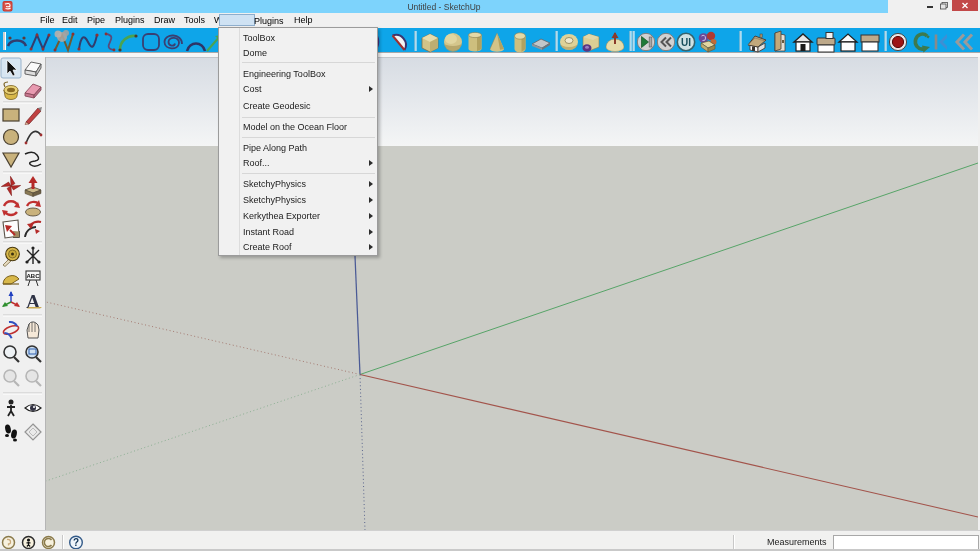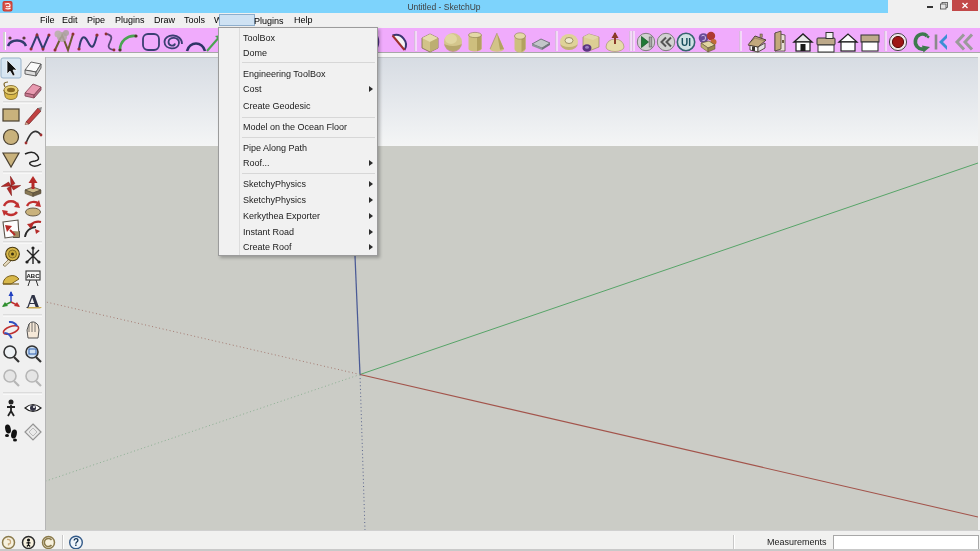--- a/index.html
+++ b/index.html
@@ -12,21 +12,21 @@
   #title { width:100%; text-align:center; font-size:8.5px; color:#3f3f3f; top:2px; }
   #btn-min { left:927px; top:6px; width:6px; height:1.6px; background:#333; }
   #btn-close { left:952px; top:0; width:26px; height:11px; background:#c24848; }
 
   
   #menubar { left:0; top:13px; width:980px; height:15px; background:#f0f0f0; font-size:9px; color:#000; }
   .mi { position:absolute; top:1px; height:13px; line-height:13px;padding-left:34px; }
   #mi-plugins { left:219px; top:0.5px; width:33px; height:12.5px; line-height:12px; background:#cfe2f3; border:1px solid #8eaecd; text-align:center; }
 
   
-  #toolbar { left:0; top:28px; width:980px; height:25px; background:#f0abfc; border-bottom:1px solid #a8a8a8; }
+  #toolbar { left:0; top:28px; width:980px; height:25px; background:#0ea5e9; border-bottom:1px solid #a8a8a8; }
 
   
   #lefttb { left:0; top:57px; width:46px; height:473px; background:#f0f0f0; border-right:1px solid #b5b5b5; }
 
   
   #viewport { left:46px; top:57px; width:932px; height:473px; background:#cbccc6; border-top:1px solid #c2c6ca; }
   #sky { left:0; top:0; width:932px; height:88px; background:linear-gradient(#d7dce3, #eef0f2 80%, #f4f5f5); }
 
   
   #dropdown { left:218px; top:27px; width:160px; height:229px; background:#f1f1f1; border:1px solid #9b9b9b; box-shadow:2px 2px 3px rgba(0,0,0,0.25); z-index:10; }

